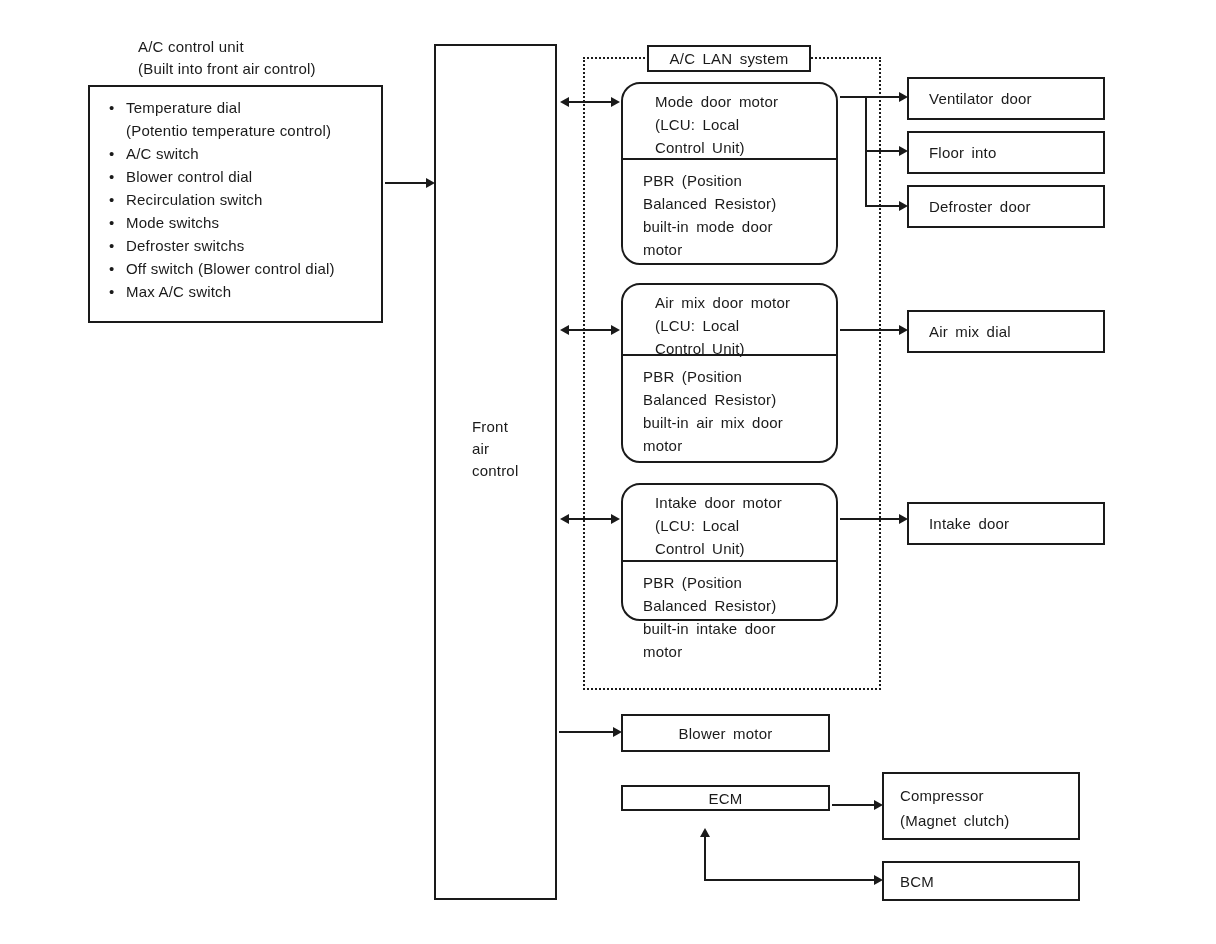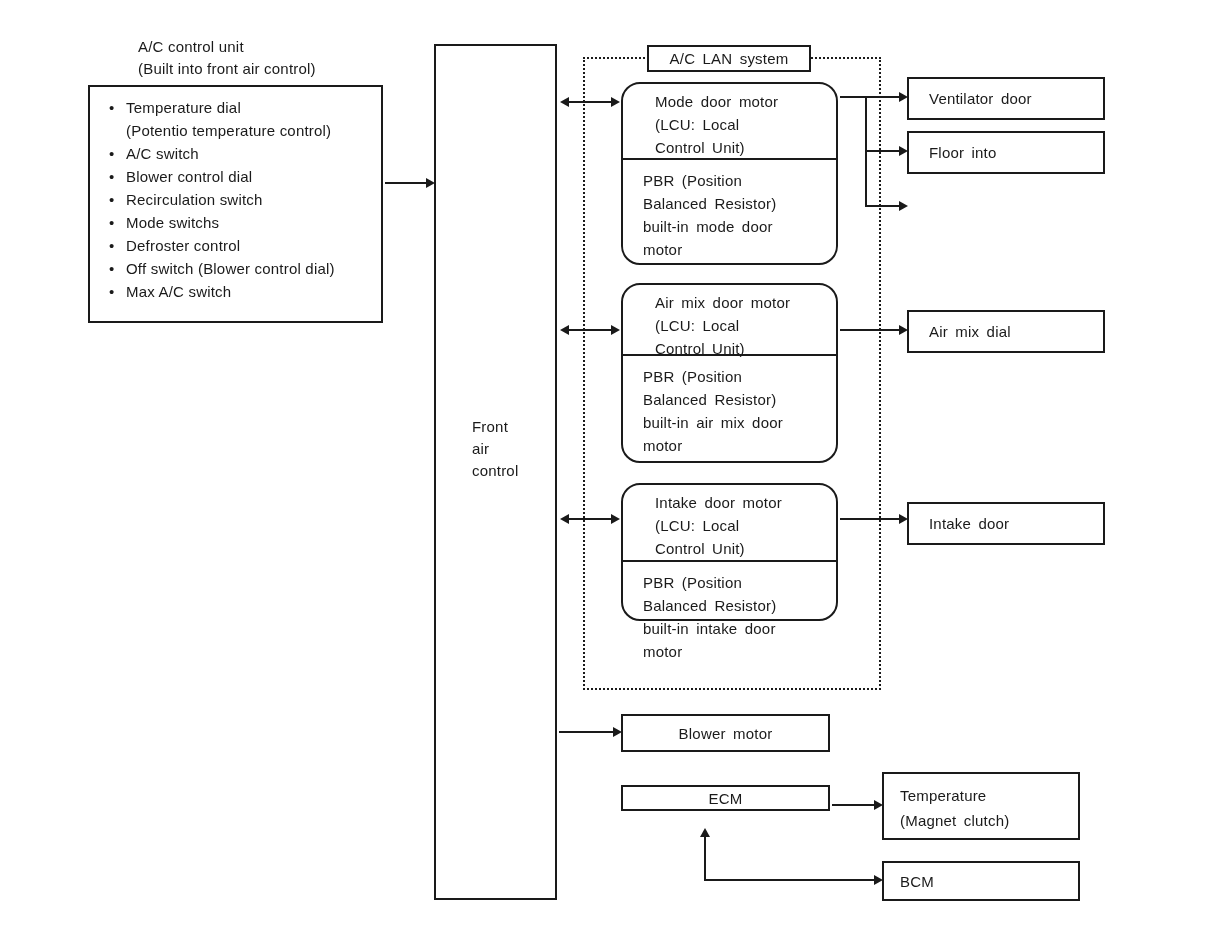--- a/index.html
+++ b/index.html
@@ -52,21 +52,21 @@
   <div class="label" style="left:90px; top:38px;">A/C control unit</div>
   <div class="label" style="left:90px; top:60px;">(Built into front air control)</div>
 
   <div class="box" id="control-unit-box" style="left:88px; top:85px; width:295px; height:238px;">
     <div class="li b">Temperature dial</div>
     <div class="li">(Potentio temperature control)</div>
     <div class="li b">A/C switch</div>
     <div class="li b">Blower control dial</div>
     <div class="li b">Recirculation switch</div>
     <div class="li b">Mode switchs</div>
-    <div class="li b">Defroster control</div>
+    <div class="li b">Defroster switchs</div>
     <div class="li b">Off switch (Blower control dial)</div>
     <div class="li b">Max A/C switch</div>
   </div>
 
   <div class="box" style="left:434px; top:44px; width:123px; height:856px;">
     <div id="front-air-text">
       <div>Front</div>
       <div>air</div>
       <div>control</div>
     </div>
@@ -118,35 +118,38 @@
       <div>motor</div>
     </div>
   </div>
 
   <div class="box door-box" style="left:907px; top:77px; width:198px; height:43px;">
     <span>Ventilator door</span>
   </div>
   <div class="box door-box" style="left:907px; top:131px; width:198px; height:43px;">
     <span>Floor into</span>
   </div>
+  <div class="box door-box" style="left:907px; top:185px; width:198px; height:43px;">
+    <span>Defroster door</span>
+  </div>
   <div class="box door-box" style="left:907px; top:310px; width:198px; height:43px;">
     <span>Air mix dial</span>
   </div>
   <div class="box door-box" style="left:907px; top:502px; width:198px; height:43px;">
     <span>Intake door</span>
   </div>
 
   <div class="box center-box" style="left:621px; top:714px; width:209px; height:38px;align-items:center;">
     <span>Blower motor</span>
   </div>
   <div class="box center-box" style="left:621px; top:785px; width:209px; height:26px;text-align:right;">
     <span>ECM</span>
   </div>
   <div class="box" id="compressor-box" style="left:882px; top:772px; width:198px; height:68px;">
-    <div>Temperature</div>
+    <div>Compressor</div>
     <div>(Magnet clutch)</div>
   </div>
   <div class="box" id="bcm-box" style="left:882px; top:861px; width:198px; height:40px;">
     <span>BCM</span>
   </div>
 
   <div class="line-h arrow-r" style="left:385px; top:182px; width:42px;"></div>
 
   <div class="line-h arrow-l arrow-r" style="left:568px; top:101px; width:44px; z-index:1;"></div>
   <div class="line-h arrow-l arrow-r" style="left:568px; top:329px; width:44px; z-index:1;"></div>

